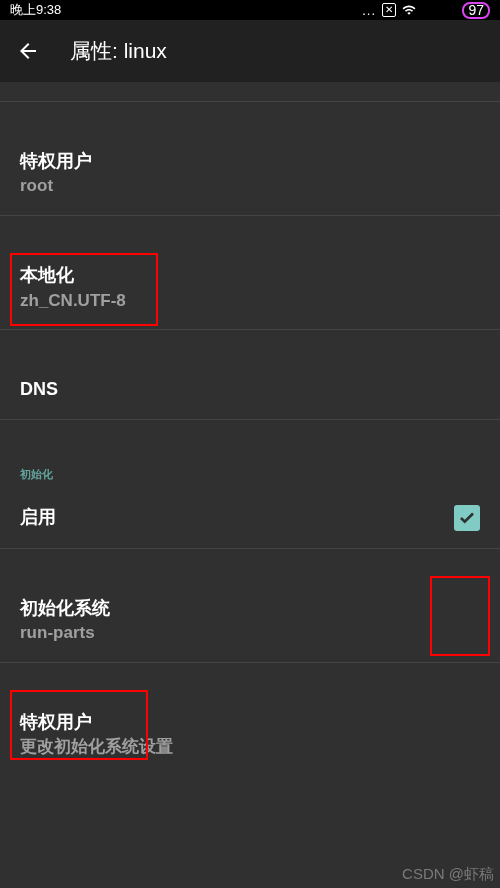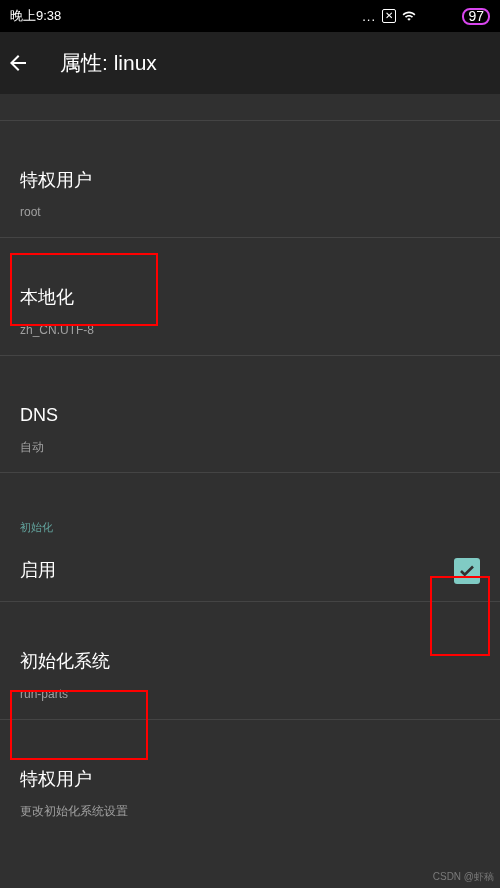--- a/index.html
+++ b/index.html
@@ -10,21 +10,21 @@
     body {
       width: 500px;
       height: 888px;
       background: #303030;
       font-family: -apple-system, "Helvetica Neue", Arial, sans-serif;
       color: #ffffff;
       overflow: hidden;
       position: relative;
     }
     .status-bar {
-      height: 32px;
+      height: 20px;
       background: #000000;
       display: flex;
       align-items: center;
       justify-content: space-between;
       padding: 0 10px;
       font-size: 13px;
       color: #ffffff;
     }
     .status-left {
       font-size: 13px;
@@ -55,63 +55,64 @@
       padding: 0 4px;
       font-size: 14px;
       line-height: 13px;
       margin-left: 40px;
     }
     .app-bar {
       height: 62px;
       background: #212121;
       display: flex;
       align-items: center;
-      padding: 0 6px;
+      padding: 0 16px;
       gap: 30px;
     }
     .back-arrow {
       width: 24px;
       height: 24px;
       cursor: pointer;
     }
     .back-arrow svg {
       width: 100%;
       height: 100%;
     }
     .app-title {
       font-size: 21px;
       font-weight: 500;
       color: #ffffff;
     }
     .content {
-      padding-top: 19px;
+      padding-top: 12px;
+      font-weight: bold;
     }
     .divider-small {
       height: 8px;
       border-bottom: 1px solid #444444;
     }
     .list-item {
       padding: 17px 20px 17px 20px;
       cursor: pointer;
       position: relative;
       border-bottom: 1px solid #444444;
     }
     .list-item.no-border {
       border-bottom: none;
     }
     .item-title {
       font-size: 18px;
       color: #ffffff;
       line-height: 1.35;
     }
     .item-subtitle {
-      font-size: 12px;
+      font-size: 17px;
       color: #a0a0a0;
       line-height: 1.35;
-      margin-top: 12px;
+      margin-top: 2px;
     }
     .gap {
       height: 30px;
     }
     .section-header {
       padding: 17px 20px 6px 20px;
       font-size: 11px;
       color: #62a39d;
     }
     .checkbox-row {
@@ -140,21 +141,21 @@
       border: 2px solid #ff0000;
       pointer-events: none;
     }
     .hl1 { left: 10px; top: 253px; width: 148px; height: 73px; }
     .hl2 { left: 430px; top: 576px; width: 60px; height: 80px; }
     .hl3 { left: 10px; top: 690px; width: 138px; height: 70px; }
     .watermark {
       position: absolute;
       bottom: 4px;
       right: 6px;
-      font-size: 10px;
+      font-size: 15px;
       color: #7a7a7a;
       margin-top: 48px;
     }
   </style>
 </head>
 <body>
 
 <div class="status-bar">
   <div class="status-left">晚上9:38</div>
   <div class="status-right">
@@ -192,21 +193,20 @@
 
   <div class="list-item">
     <div class="item-title">本地化</div>
     <div class="item-subtitle">zh_CN.UTF-8</div>
   </div>
 
   <div class="gap"></div>
 
   <div class="list-item">
     <div class="item-title">DNS</div>
-    <div class="item-subtitle">自动</div>
   </div>
 
   <div class="gap"></div>
 
 
   <div class="section-header">初始化</div>
 
   <div class="list-item checkbox-row">
     <div class="checkbox-left">
       <div class="item-title">启用</div>

